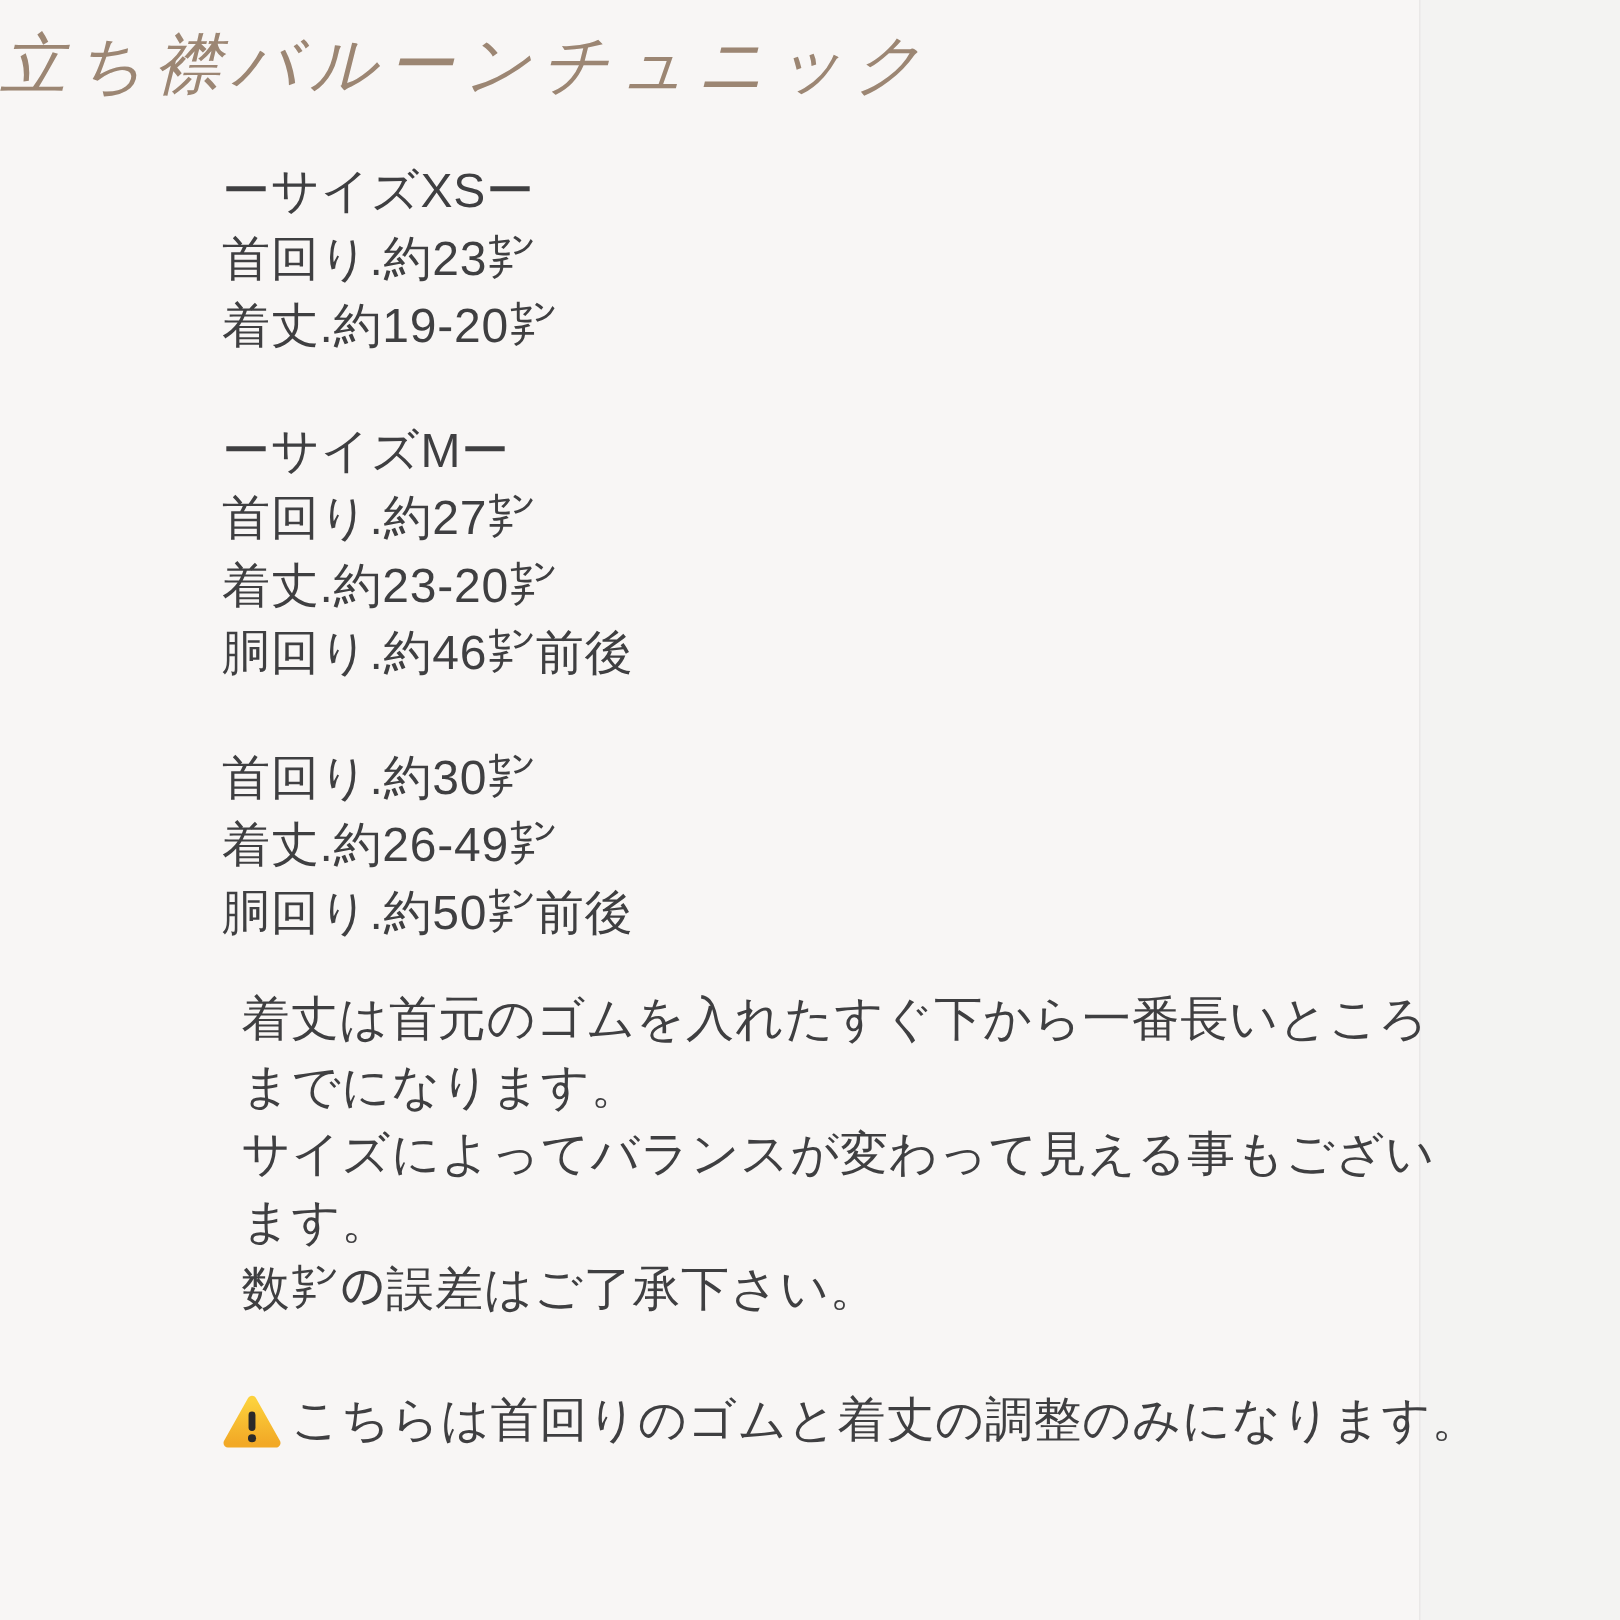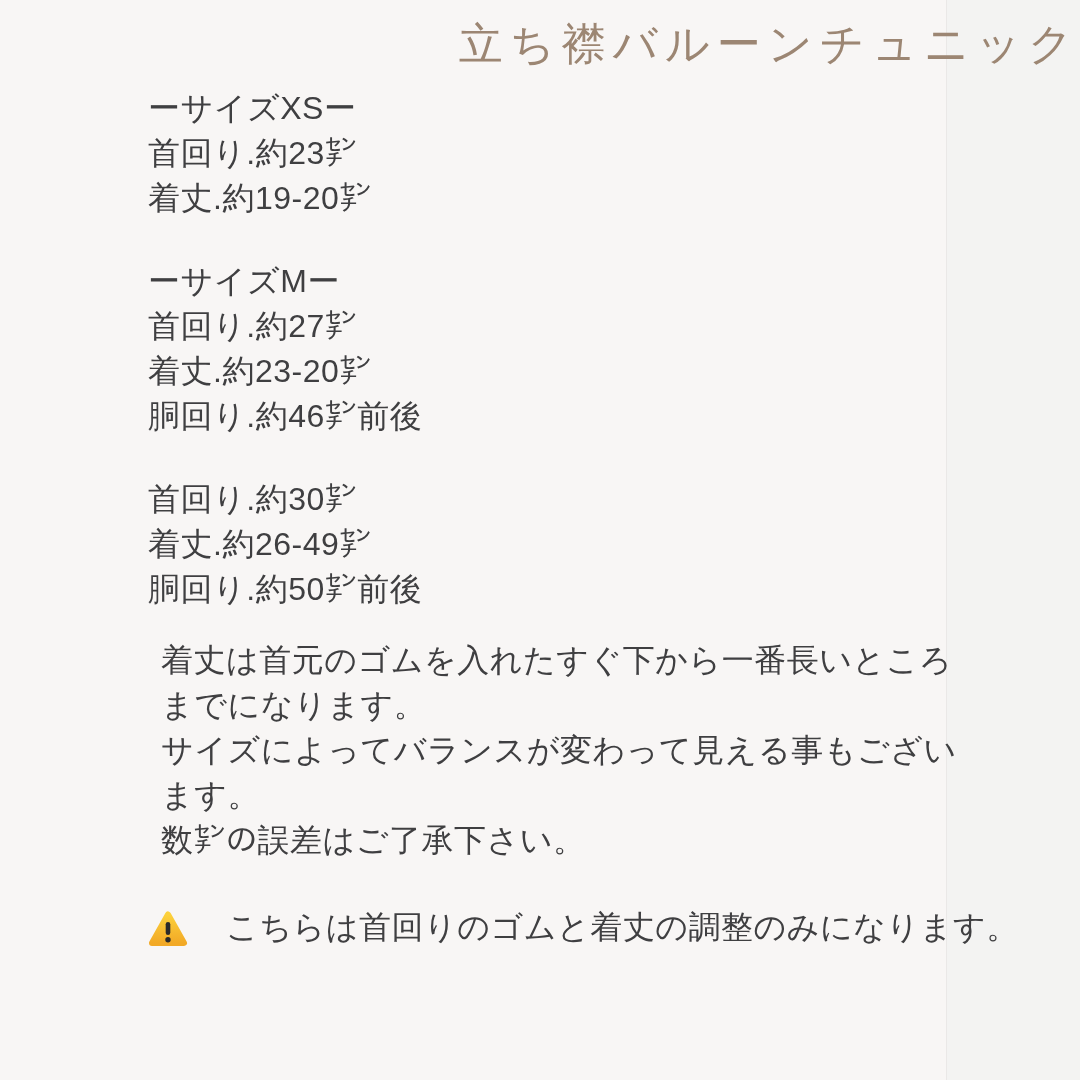--- a/index.html
+++ b/index.html
@@ -22,46 +22,46 @@
     top: 0;
     width: 134px;
     height: 1080px;
     background: #f3f3f2;
     border-left: 1px solid #eae8e7;
     z-index: 0;
   }
   .inner { position: relative; z-index: 1; }
   .title {
     margin-top: 12px;
-    text-align: right;
+    text-align: left;
     font-size: 44px;
     line-height: 64px;
     font-weight: 400;
     letter-spacing: 7px;
     color: #9c8673;
+    font-style: italic;
   }
   .content {
     margin-left: 148px;
     width: 815px;
     font-size: 32px;
     line-height: 45px;
     color: #3f3f41;
     letter-spacing: 0.5px;
   }
   .size-section { margin-top: 38px; }
-  .size-section.first { margin-top: 10px; }
+  .size-section.first { margin-top: 29px; }
   .line { height: 45px; white-space: nowrap; }
   .notes { margin-top: 26px; margin-left: 13px; }
   .notes p { overflow-wrap: break-word; }
   .warning-row {
     margin-top: 42px;
     display: flex;
     align-items: center;
     white-space: nowrap;
-    gap: 32px;
   }
   .warning-icon {
     width: 40px;
     height: 38px;
     flex: 0 0 auto;
     margin-right: 6px;
     margin-top: 2px;
   }
 </style>
 </head>

